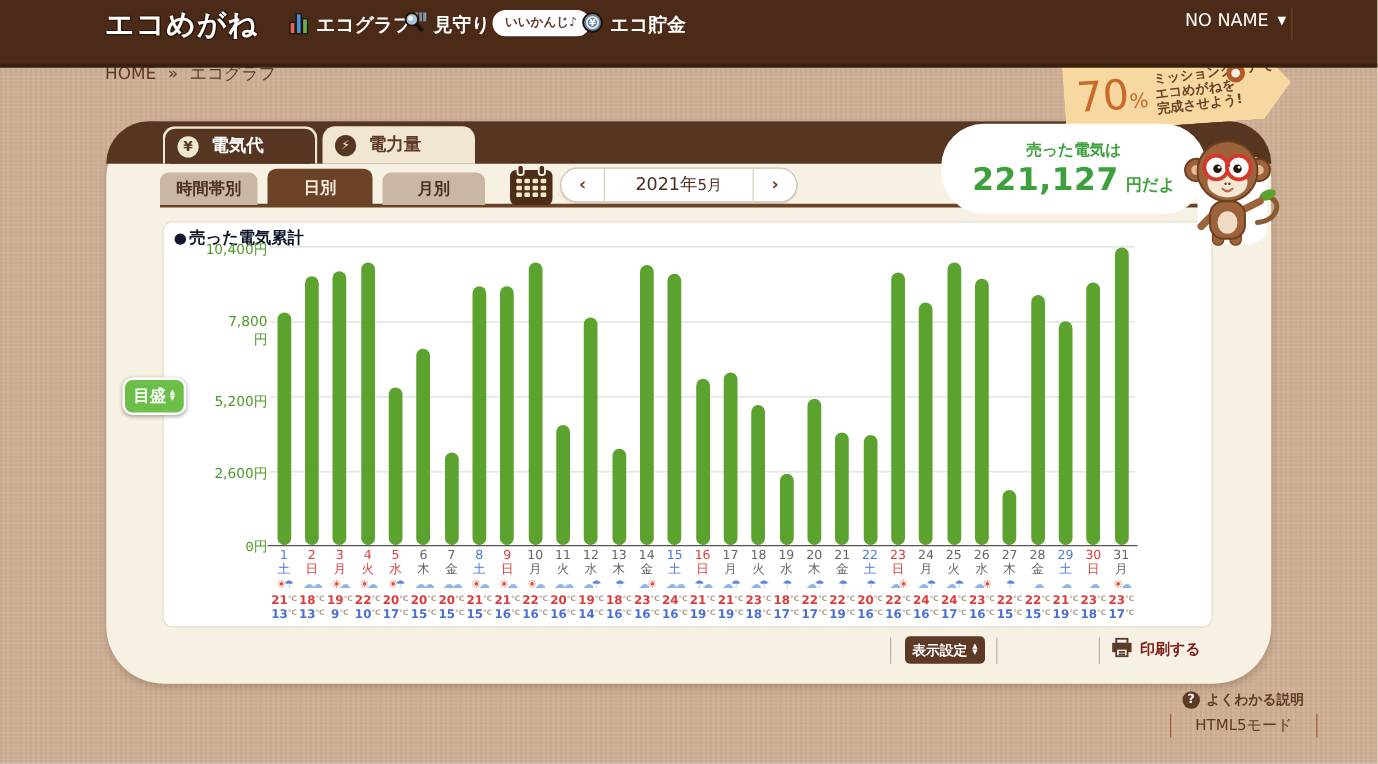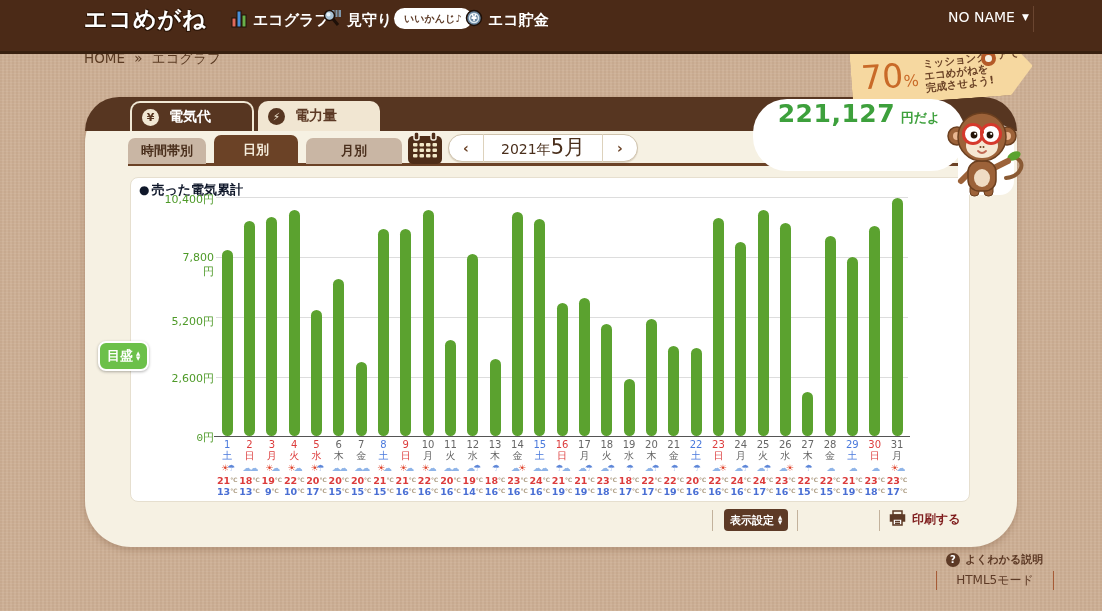--- a/index.html
+++ b/index.html
@@ -58,31 +58,31 @@
   .tab-icon { width:17px; height:17px; border-radius:50%; display:flex; align-items:center; justify-content:center;
               font-size:11px; font-weight:bold; }
   #tab-denkidai .tab-icon { background:#f1e8d4; color:#573621; }
   #tab-denryoku .tab-icon { background:#573621; color:#f1e8d4; font-size:10px; }
 
   
   .subtab { height:26px; border-radius:7px 7px 0 0; display:flex; align-items:center; justify-content:center;
             font-size:13px; font-weight:bold; z-index:3; cursor:pointer; }
   #subtab-jikan { left:128px; top:138px; width:78px; background:#c9b6a4; color:#4a2f1c; }
   #subtab-hibetsu { left:214px; top:135px; width:84px; height:29px; background:#6b4226; color:#f6eedd; }
-  #subtab-tsuki { left:306px; top:138px; width:96px; background:#c9b6a4; color:#4a2f1c; }
+  #subtab-tsuki { left:306px; top:138px; width:82px; background:#c9b6a4; color:#4a2f1c; }
   #subtab-line { left:128px; top:163px; width:838px; height:3px; background:#6b4226; z-index:2; }
 
   
   #calendar-btn { left:407px; top:131px; z-index:3; cursor:pointer; }
   #date-nav { left:448px; top:134px; width:190px; height:28px; background:#fff; border:1px solid #cfc3ad;
               border-radius:14px; z-index:3; display:flex; align-items:center; box-shadow:0 1px 1px rgba(120,90,60,.2); }
   .date-arrow { width:34px; text-align:center; color:#6b4226; font-size:14px; font-weight:bold; cursor:pointer; }
   #date-label { flex:1; text-align:center; color:#4a2f1c; font-size:14px;
                 border-left:1px solid #ddd2bc; border-right:1px solid #ddd2bc; line-height:26px; }
-  #date-label b { font-size:21px; font-weight:normal; }
+  #date-label b { font-size:12px; font-weight:normal; }
 
   
   #bubble { left:753px; top:99px; width:212px; height:72px; background:#fff; border-radius:34px; z-index:9; text-align:center; }
   #bubble-line1 { margin-top:13px; color:#3da03c; font-size:12.5px; font-weight:bold; }
   #bubble-line2 { color:#3da03c; font-weight:bold; }
   #bubble-amount { font-size:25px; letter-spacing:.5px; }
   #bubble-suffix { font-size:13px; }
   #bubble-foot { left:958px; top:125px; width:56px; height:70px; background:#fff; border-radius:14px; z-index:8; }
   #monkey { left:930px; top:106px; z-index:10; }
 
@@ -105,21 +105,21 @@
   .xwx  { font-size:9px; line-height:13px; letter-spacing:-2px; white-space:nowrap; }
   .xhi  { font-size:9.5px; font-weight:bold; line-height:10px; color:#dc3c3c; }
   .xlo  { font-size:9.5px; font-weight:bold; line-height:10px; color:#4a6fd4; }
   .cdeg { font-size:6px; color:#b0a088; vertical-align:2px; letter-spacing:0; }
   .t-sat { color:#4a79dc; } .t-sun { color:#dc3c3c; } .t-wd { color:#666; }
   .w-sun { color:#e0452e; } .w-cloud { color:#8fb4e8; } .w-umbrella { color:#5d86d8; }
 
   
   #scale-btn { left:98px; top:302px; width:51px; height:30px; background:#6cc04a; border:2px solid #fff;
                border-radius:8px; z-index:6; display:flex; align-items:center; justify-content:center; gap:3px;
-               color:#fff; font-size:13px; font-weight:bold; box-shadow:0 1px 3px rgba(0,0,0,.3); cursor:pointer;margin-top:39px; }
+               color:#fff; font-size:13px; font-weight:bold; box-shadow:0 1px 3px rgba(0,0,0,.3); cursor:pointer; }
   .mini-arrows { display:flex; flex-direction:column; font-size:5.5px; line-height:5.5px; }
 
   
   .vdiv { top:510px; width:1px; height:21px; background:#c3b29c; z-index:5; }
   #display-btn { left:724px; top:509px; width:64px; height:22px; background:#5d3a26; border-radius:4px; z-index:5;
                  display:flex; align-items:center; justify-content:center; gap:4px; color:#fff; font-size:11px;
                  font-weight:bold; cursor:pointer; }
   #print-btn { left:889px; top:510px; display:flex; align-items:center; gap:6px; color:#7f1d1d; font-size:12px;
                font-weight:bold; z-index:5; cursor:pointer; }
 
@@ -247,20 +247,21 @@
 <div id="date-nav" class="abs">
   <div class="date-arrow">‹</div>
   <div id="date-label">
     <span>2021年</span><b>5月</b>
   </div>
   <div class="date-arrow">›</div>
 </div>
 
 <div id="bubble-foot" class="abs"></div>
 <div id="bubble" class="abs">
+  <div id="bubble-line1">売った電気は</div>
   <div id="bubble-line2">
     <span id="bubble-amount">221,127</span>
     <span id="bubble-suffix">円だよ</span>
   </div>
 </div>
 <svg id="monkey" class="abs" width="105" height="95" viewBox="0 0 105 95">
   <path d="M76,72 C92,70 96,56 86,52" fill="none" stroke="#8a5a33" stroke-width="4" stroke-linecap="round"></path>
   <ellipse cx="84" cy="50" rx="7" ry="4" fill="#5ba22f" transform="rotate(-25 84 50)"></ellipse>
   <rect x="40" y="78" width="9" height="12" rx="4" fill="#9c6239" stroke="#6b3f1f"></rect>
   <rect x="54" y="78" width="9" height="12" rx="4" fill="#9c6239" stroke="#6b3f1f"></rect>

